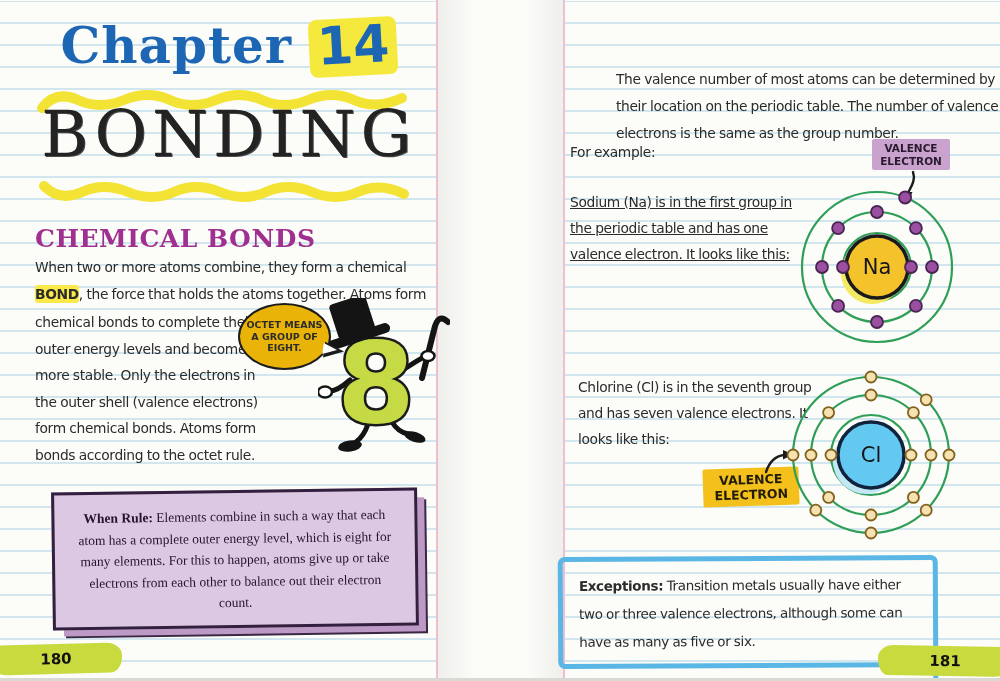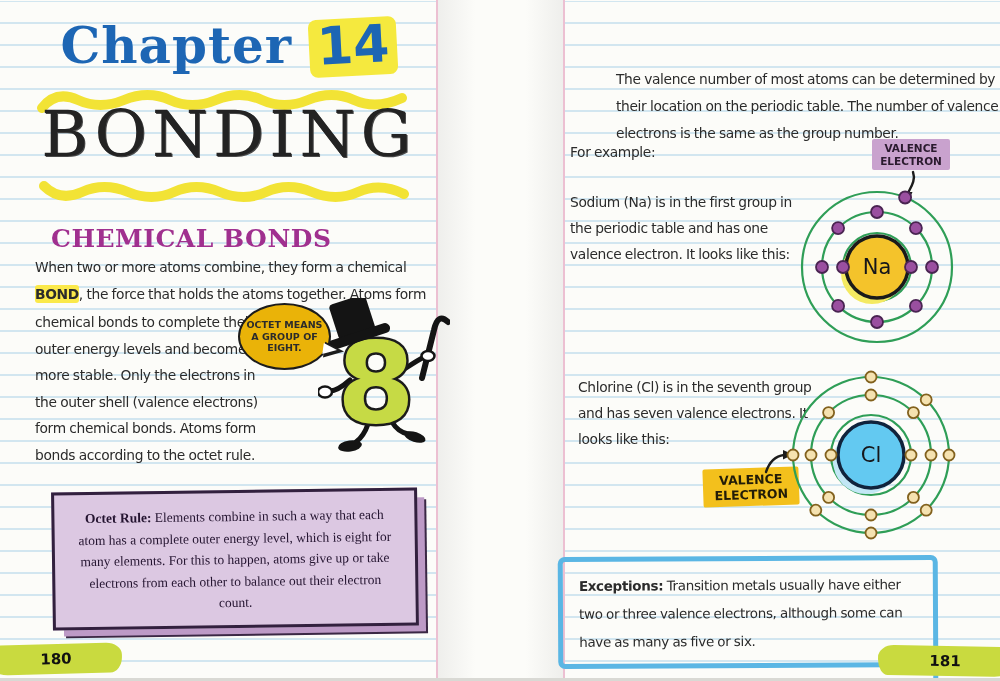--- a/index.html
+++ b/index.html
@@ -35,21 +35,21 @@
     font-weight:bold;color:var(--chapter-blue,#1d66b4);background:var(--highlight-yellow,#f5e93e);
     padding:0 8px 3px;margin-left:12px;border-radius:8px;transform:rotate(-3deg);line-height:1.05;}
   .squiggle{position:absolute;left:36px;width:382px;height:32px;}
   .squiggle path{stroke:var(--squiggle-yellow,#f2e335);stroke-width:10;fill:none;stroke-linecap:round;}
   .squiggle-top{top:86px;}
   .squiggle-bottom{top:176px;}
   .book-title{left:0;top:102px;width:458px;text-align:center;font-family:"DejaVu Serif",serif;
     font-weight:normal;font-size:64px;line-height:1;letter-spacing:5px;color:#232323;
     text-shadow:1px 1px 0 #4a4a4a;}
   .section-heading{left:35px;top:224px;font-family:"DejaVu Serif",serif;font-size:25px;
-    font-weight:bold;color:var(--heading-purple,#a0308f);letter-spacing:.5px;margin-left:16px;}
+    font-weight:bold;color:var(--heading-purple,#a0308f);letter-spacing:.5px;}
   .intro-para{left:35px;top:254px;width:420px;line-height:27px;margin:0;}
   .bond-term{background:var(--bond-highlight,#fbe94a);font-weight:bold;padding:1px 0;border-radius:3px;}
   .intro-cont{left:35px;top:309px;width:228px;line-height:26.5px;margin:0;}
 
   .speech-bubble{left:238px;top:303px;width:93px;height:67px;background:#eab308;
     border:2.5px solid #1c1c1c;border-radius:50%;display:flex;align-items:center;
     justify-content:center;text-align:center;font-size:9.5px;font-weight:bold;
     line-height:11.5px;letter-spacing:0;padding:5px;z-index:3;}
   .speech-bubble::before{content:"";position:absolute;right:-15px;bottom:9px;
     border-left:20px solid #1c1c1c;border-top:7px solid transparent;border-bottom:9px solid transparent;
@@ -80,21 +80,21 @@
   .for-example{left:570px;top:144px;margin:0;}
   .callout{position:absolute;text-align:center;font-weight:bold;color:#2a1a2e;border-radius:2px;}
   .callout-purple{left:872px;top:139px;width:78px;padding:3px 2px;font-size:10.5px;
     line-height:12.5px;background:var(--callout-purple,#c9a2ce);}
   .callout-gold{left:703px;top:468px;width:96px;padding:4px 2px;font-size:12.5px;
     line-height:15px;background:var(--callout-gold,#f3c01c);color:#221c08;transform:rotate(-2deg);}
   .arrow path{stroke:#1c1c1c;stroke-width:2.4;fill:none;stroke-linecap:round;}
   .arrow polygon{fill:#1c1c1c;}
   .arrow-na{left:896px;top:170px;}
   .arrow-cl{left:758px;top:446px;}
-  .sodium-para{left:570px;top:189px;width:240px;line-height:26px;margin:0;}
+  .sodium-para{left:570px;top:189px;width:240px;line-height:26px;margin:0;text-decoration:underline;}
   .chlorine-para{left:570px;top:366px;width:248px;line-height:26px;margin:8px;}
   .atom-na{left:793px;top:183px;}
   .atom-cl{left:783px;top:367px;}
 
   .exceptions-box{left:558px;top:556px;width:380px;padding:10px 16px 8px;
     border:5px solid var(--exceptions-blue,#5ab6e4);border-radius:7px;transform:rotate(-0.3deg);}
   .exceptions-box::after{content:"";position:absolute;right:-5px;bottom:-26px;width:5px;height:26px;
     background:var(--exceptions-blue,#5ab6e4);border-radius:3px;transform:rotate(2deg);}
   .exceptions-box p{margin:0;line-height:28px;font-size:13.5px;}
 </style>
@@ -144,21 +144,21 @@
     <ellipse cx="97" cy="139" rx="11" ry="5" fill="#141414" transform="rotate(18 97 139)"></ellipse>
     <text class="mascot-digit" x="58" y="124" text-anchor="middle" font-size="112">8</text>
     <g transform="rotate(-18 38 28)">
       <rect x="18" y="0" width="38" height="37" rx="4" fill="#141414"></rect>
       <rect x="4" y="34" width="66" height="10" rx="5" fill="#141414"></rect>
     </g>
     <ellipse cx="110" cy="58" rx="6.5" ry="5" fill="#ffffff" stroke="#141414" stroke-width="2.5"></ellipse>
   </svg>
 
   <div class="abs octet-box">
-    <p><b>Octet Rule:</b><span> Elements combine in such a way that each atom has a complete outer energy level, which is eight for many elements. For this to happen, atoms give up or take electrons from each other to balance out their electron count.</span></p>
+    <p><b>When Rule:</b><span> Elements combine in such a way that each atom has a complete outer energy level, which is eight for many elements. For this to happen, atoms give up or take electrons from each other to balance out their electron count.</span></p>
   </div>
 
   <div class="page-tab page-tab-left">
     <span>180</span>
   </div>
 
   <p class="abs hand para-top">The valence number of most atoms can be determined by their location on the periodic table. The number of valence electrons is the same as the group number.</p>
   <p class="abs hand for-example">For example:</p>
 
   <div class="callout callout-purple">

